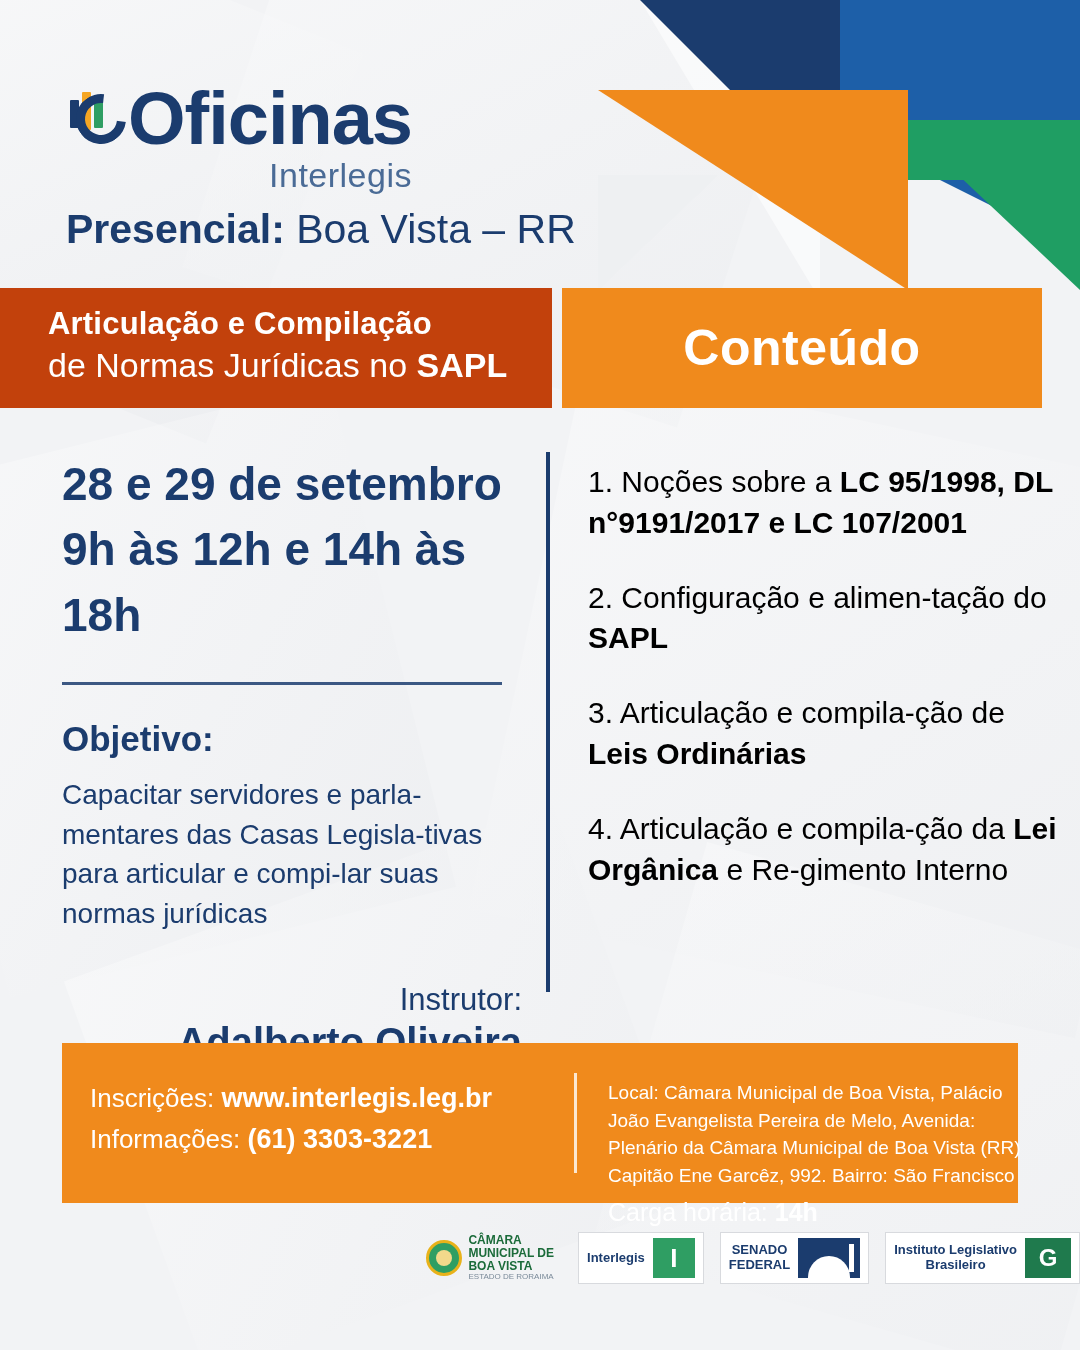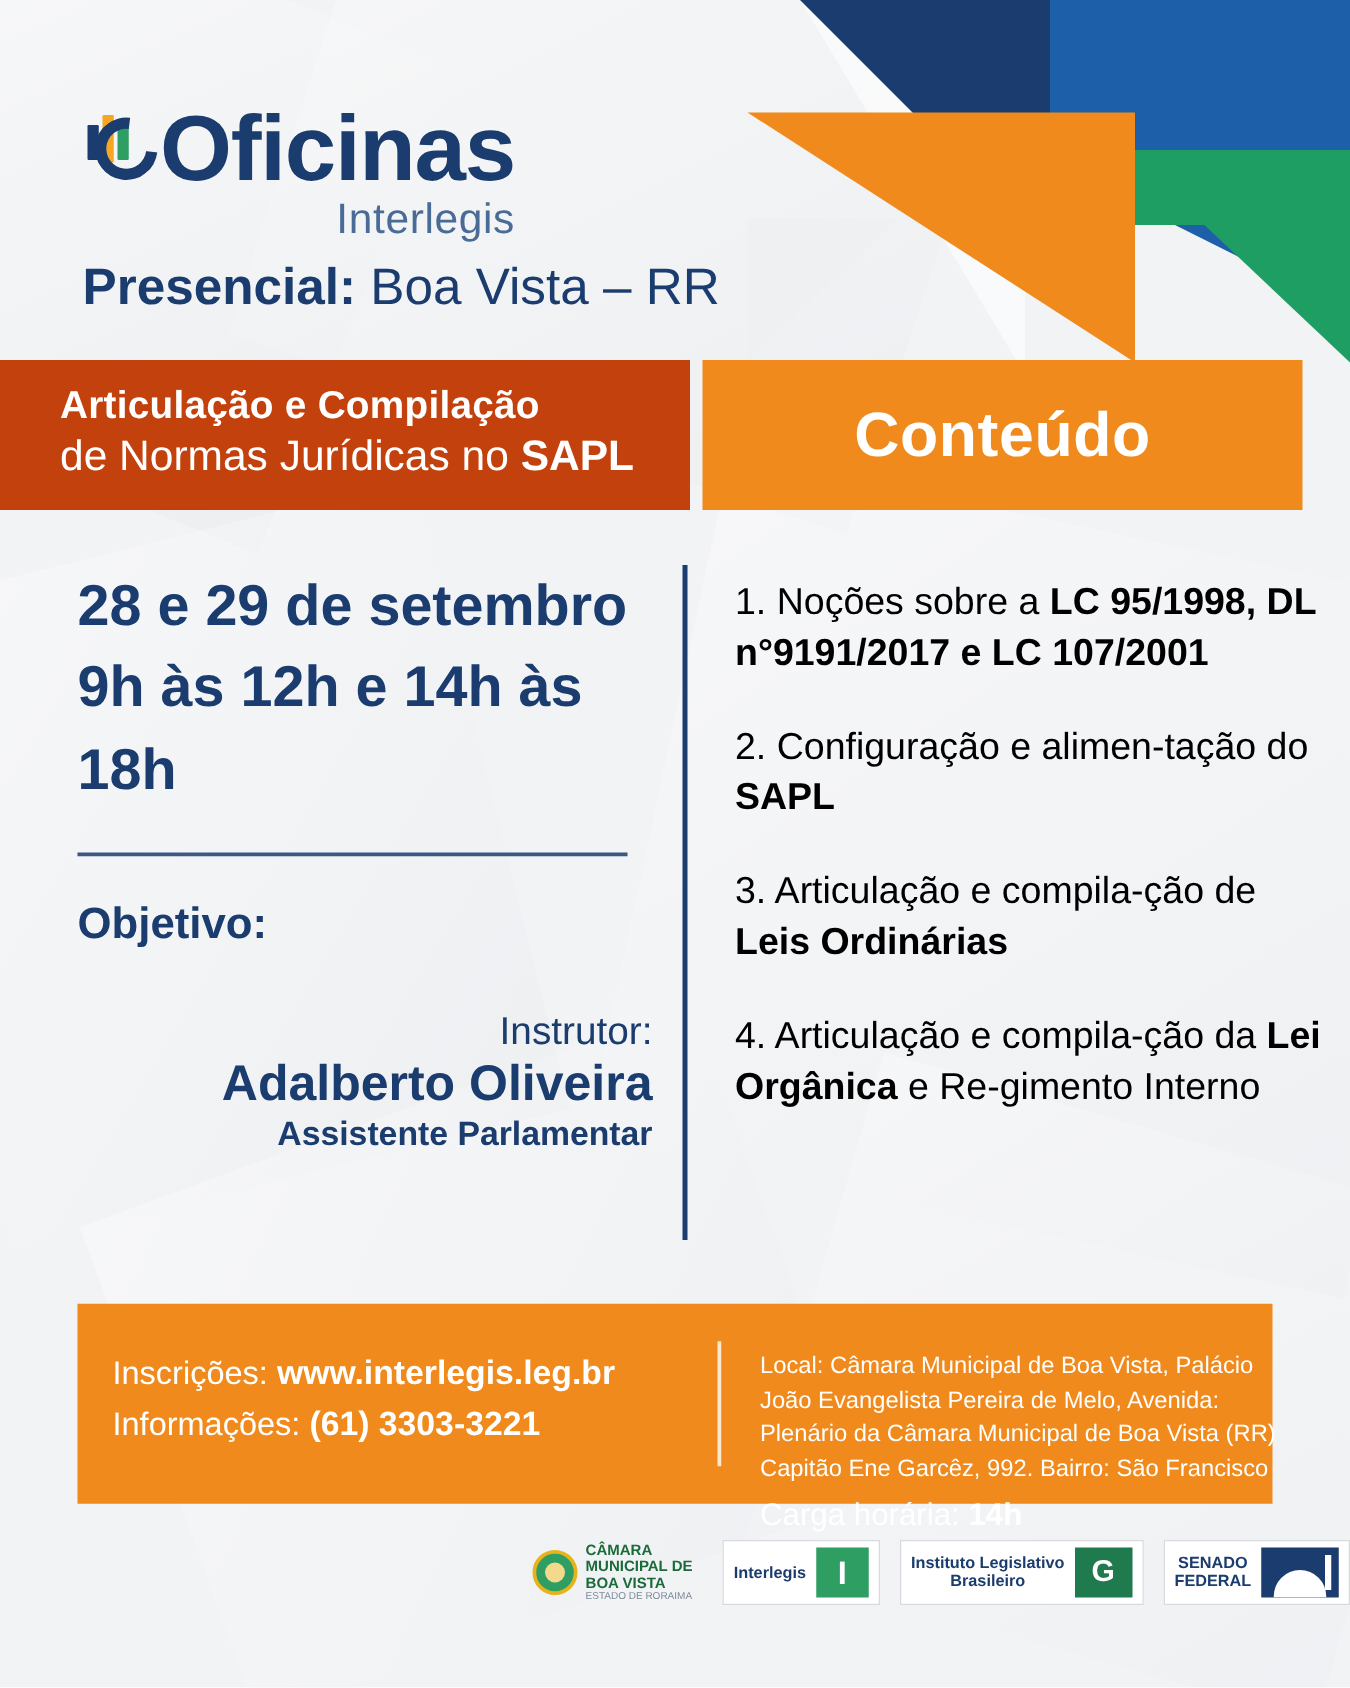--- a/index.html
+++ b/index.html
@@ -230,20 +230,21 @@
     <div class="t">Conteúdo</div>
   </div>
 
   <div class="left-col">
     <div class="dates">
       <div>28 e 29 de setembro</div>
       <div>9h às 12h e 14h às 18h</div>
     </div>
     <div class="hr"></div>
     <div class="objetivo-t">Objetivo:</div>
+    <div class="objetivo-b">Capacitar servidores e parla-mentares das Casas Legisla-tivas para articular e compi-lar suas normas jurídicas</div>
     <div class="instr-label">Instrutor:</div>
     <div class="instr-name">Adalberto Oliveira</div>
     <div class="instr-role">Assistente Parlamentar</div>
   </div>
 
   <div class="vdiv"></div>
 
   <div class="right-col">
     <div class="topic">
       <span>1. Noções sobre a </span><b>LC 95/1998, DL n°9191/2017 e LC 107/2001</b><span></span>
@@ -296,32 +297,32 @@
         </div>
       </div>
 
       <div class="flogo">
         <div class="fl-txt">Interlegis</div>
         <div class="il-badge">I</div>
       </div>
 
       <div class="flogo">
         <div class="fl-txt">
-          <div>Instituto Legislativo</div>
-          <div>Brasileiro</div>
-        </div>
-        <div class="ilb-badge">G</div>
-      </div>
-
-      <div class="flogo">
-        <div class="fl-txt">
           <div>SENADO</div>
           <div>FEDERAL</div>
         </div>
         <div class="sf-badge">
           <span class="dome"></span>
             <span class="line"></span>
         </div>
       </div>
+
+      <div class="flogo">
+        <div class="fl-txt">
+          <div>Instituto Legislativo</div>
+          <div>Brasileiro</div>
+        </div>
+        <div class="ilb-badge">G</div>
+      </div>
     </div>
   </div>
 
 </div>
 
 </body></html>

